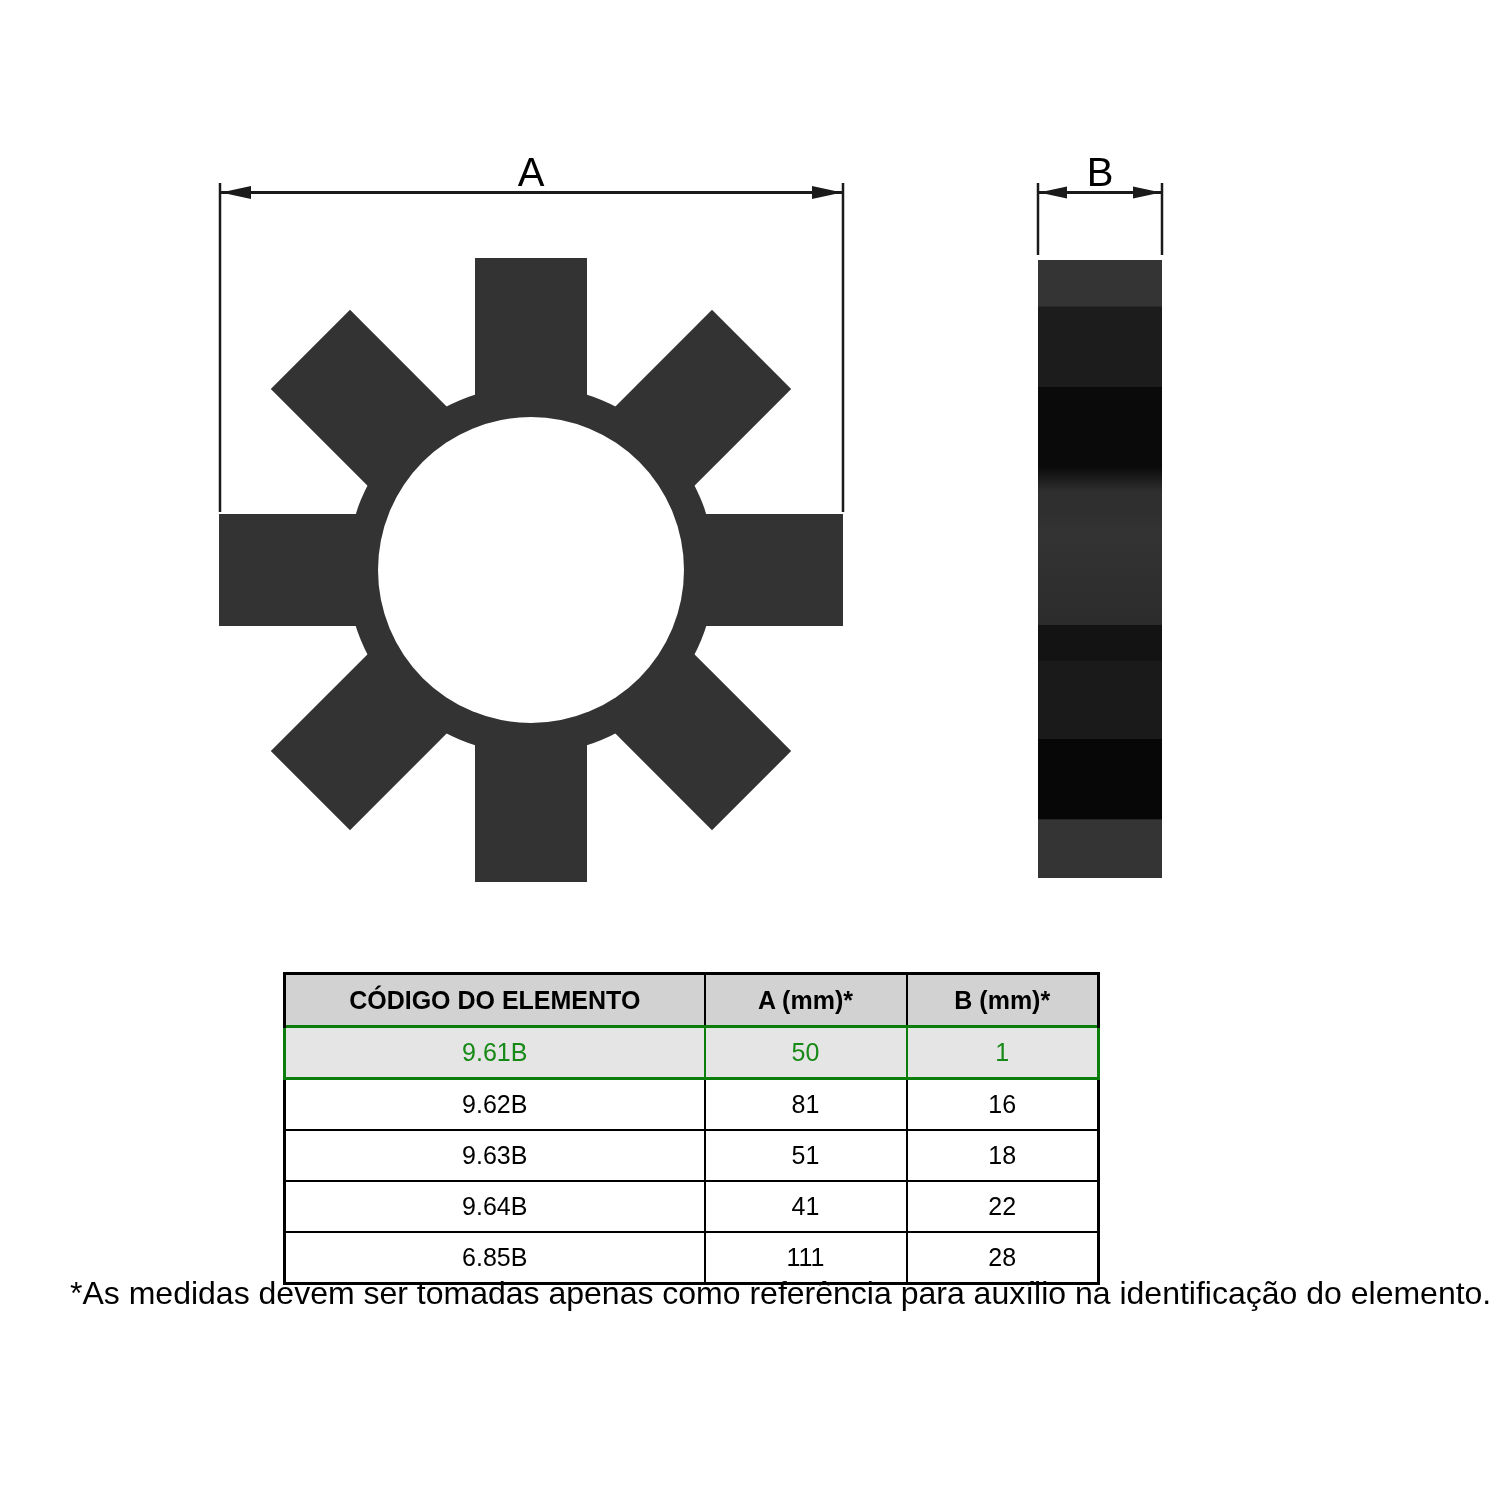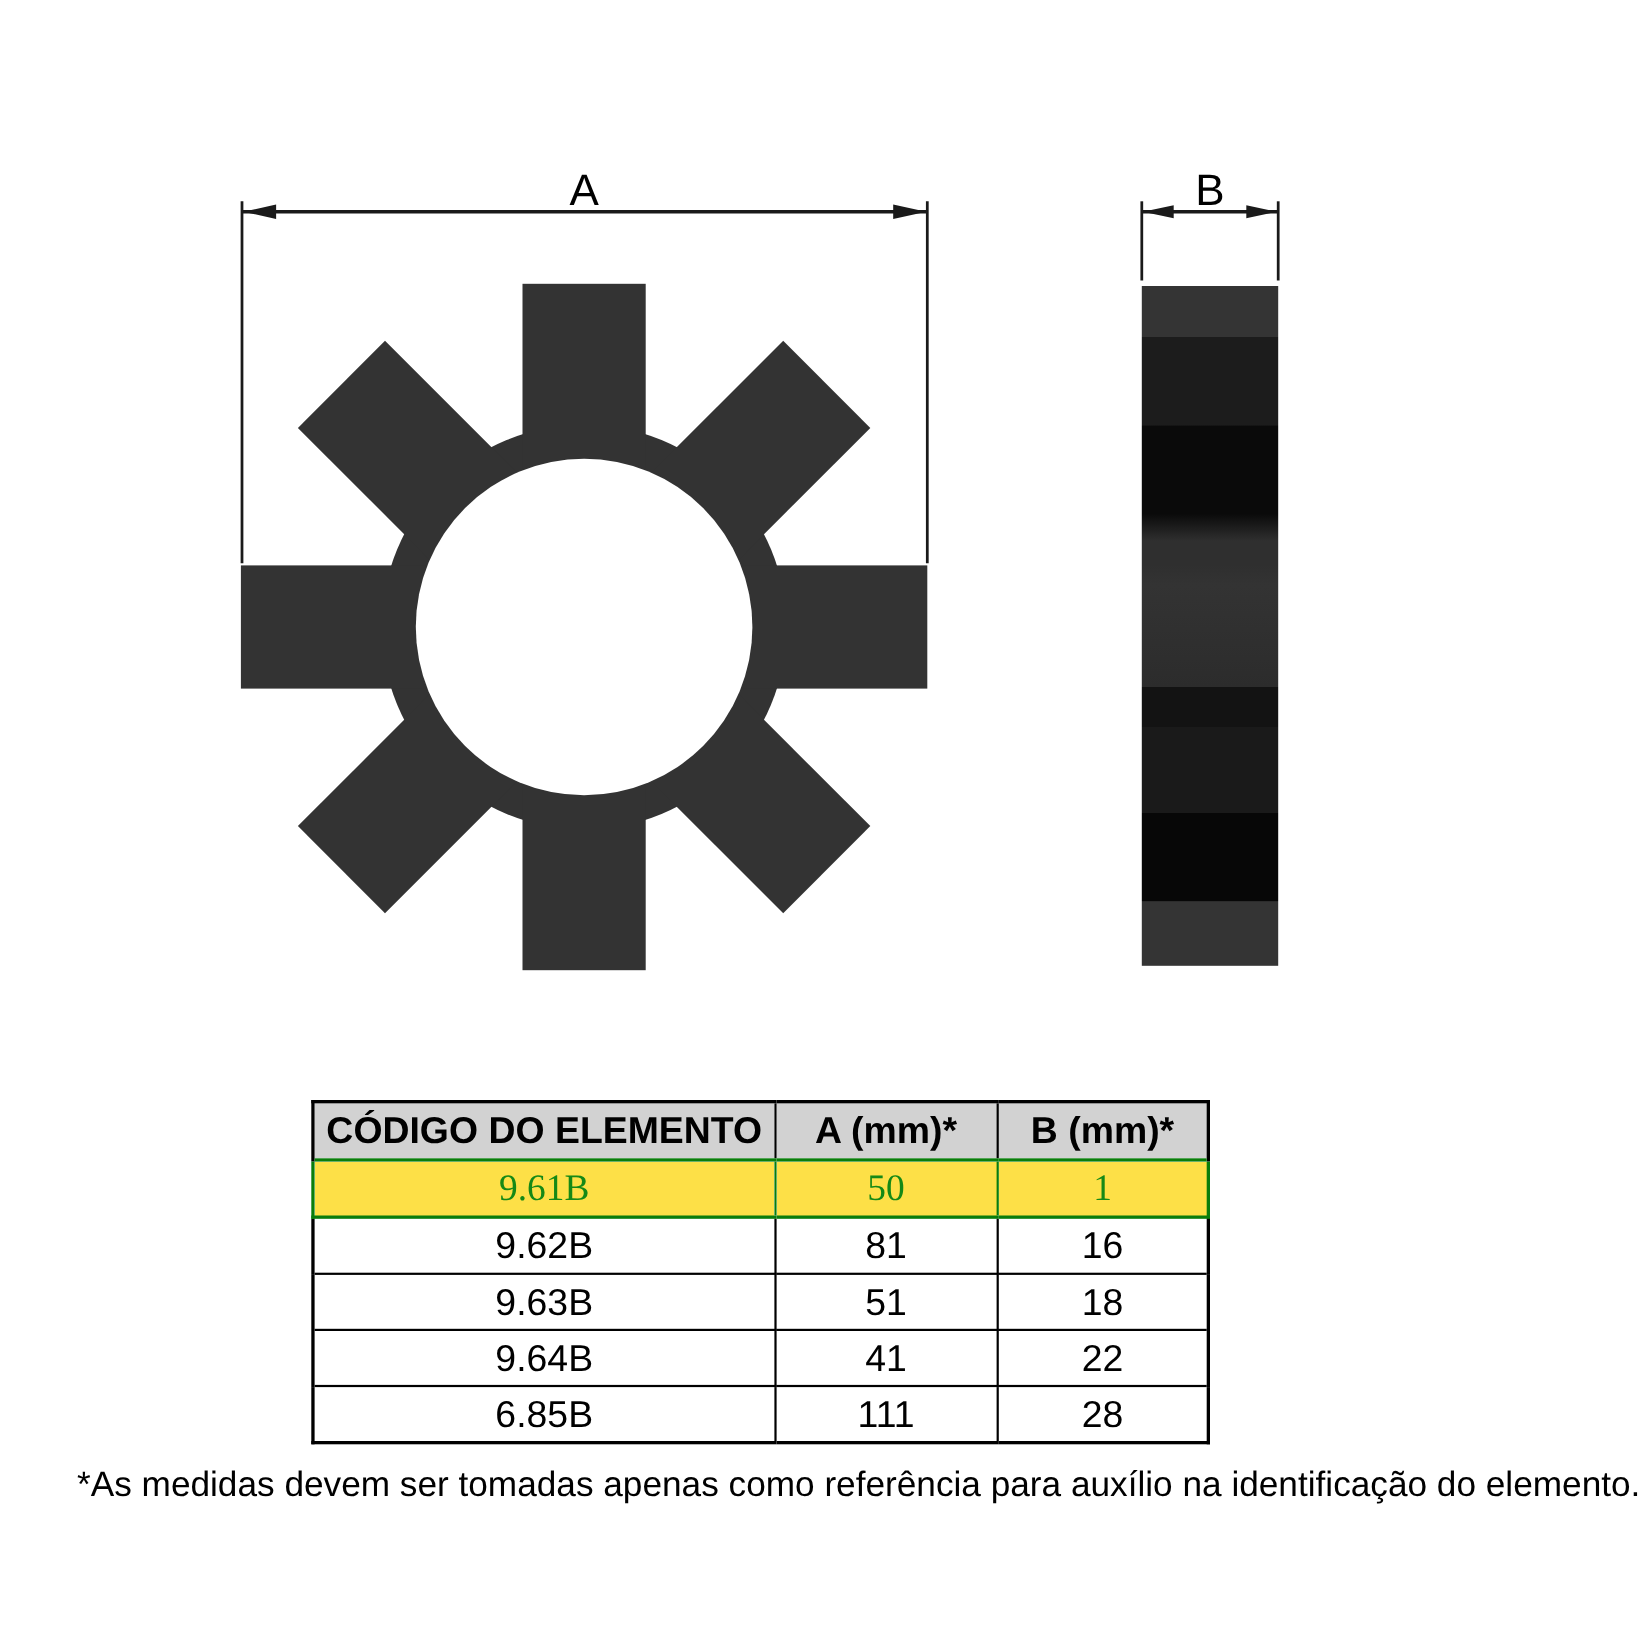--- a/index.html
+++ b/index.html
@@ -2,44 +2,44 @@
 <html><head>
 <meta charset="utf-8">
 <style>
   html,body{margin:0;padding:0;background:#ffffff;}
   body{width:1500px;height:1500px;position:relative;font-family:"Liberation Sans",sans-serif;color:#000;}
   .canvas{position:absolute;left:0;top:0;width:1500px;height:1500px;background:#fff;overflow:hidden;}
   svg text{font-family:"Liberation Sans",sans-serif;}
 
   
   .dims-table{
-    position:absolute;left:283px;top:1000px;width:814px;
+    position:absolute;left:283px;top:972px;width:814px;
     border-collapse:collapse;table-layout:fixed;
-    font-size:34px;line-height:1;
+    font-size:25px;line-height:1;
   }
   .dims-table th,.dims-table td{
     border:2px solid #000;text-align:center;vertical-align:middle;
     padding:0;height:49px;overflow:hidden;white-space:nowrap;
   }
   .dims-table th{
     background:#d2d2d2;font-weight:bold;height:50px;
     border-width:3px 2px 2px 2px;
   }
   .dims-table th:first-child{border-left-width:3px;}
   .dims-table th:last-child{border-right-width:3px;}
   .dims-table td:first-child{border-left-width:3px;}
   .dims-table td:last-child{border-right-width:3px;}
   .dims-table tr:last-child td{border-bottom-width:3px;}
   .dims-table tr.highlight td{
-    background:#fde047;color:#168916;
-    border-color:#0a7d0b;border-top-width:3px;border-bottom-width:3px;font-family:Liberation Serif, serif;
+    background:#e5e5e5;color:#168916;
+    border-color:#0a7d0b;border-top-width:3px;border-bottom-width:3px;
   }
 
   .footnote{
-    position:absolute;left:70px;top:1331px;
+    position:absolute;left:70px;top:1275px;
     font-size:32px;line-height:1.15;color:#000;white-space:nowrap;
   }
 </style>
 </head>
 <body>
 
 <div class="canvas">
 
   <svg width="1500" height="950" viewBox="0 0 1500 950" style="position:absolute;left:0;top:0;">
     <defs>

